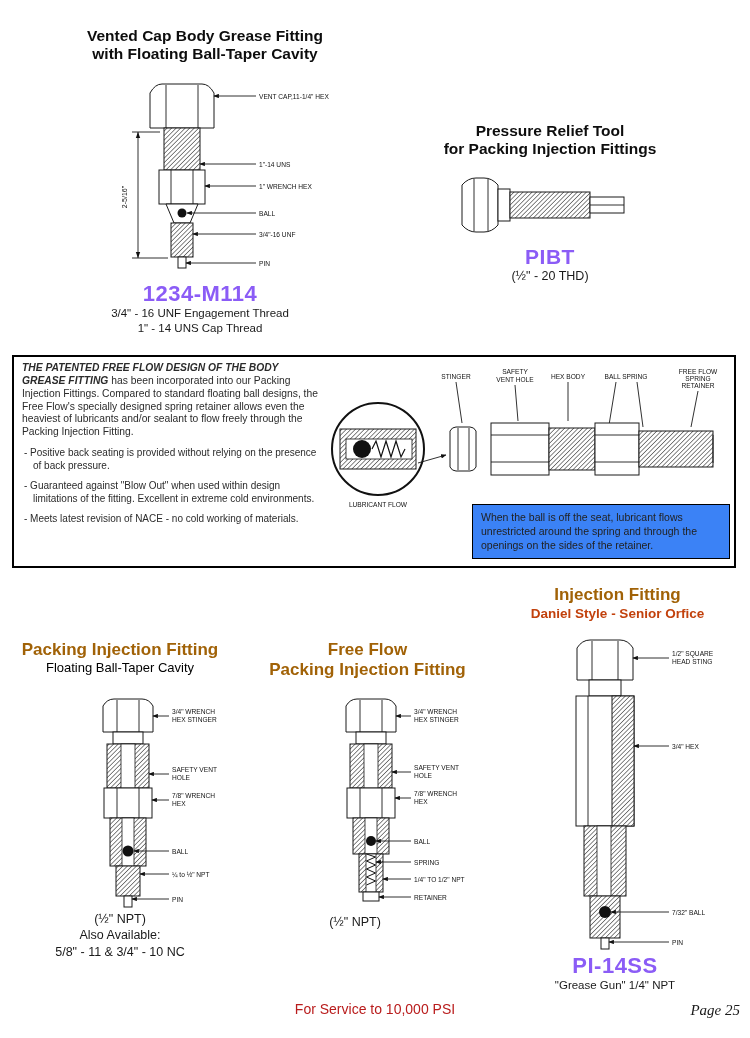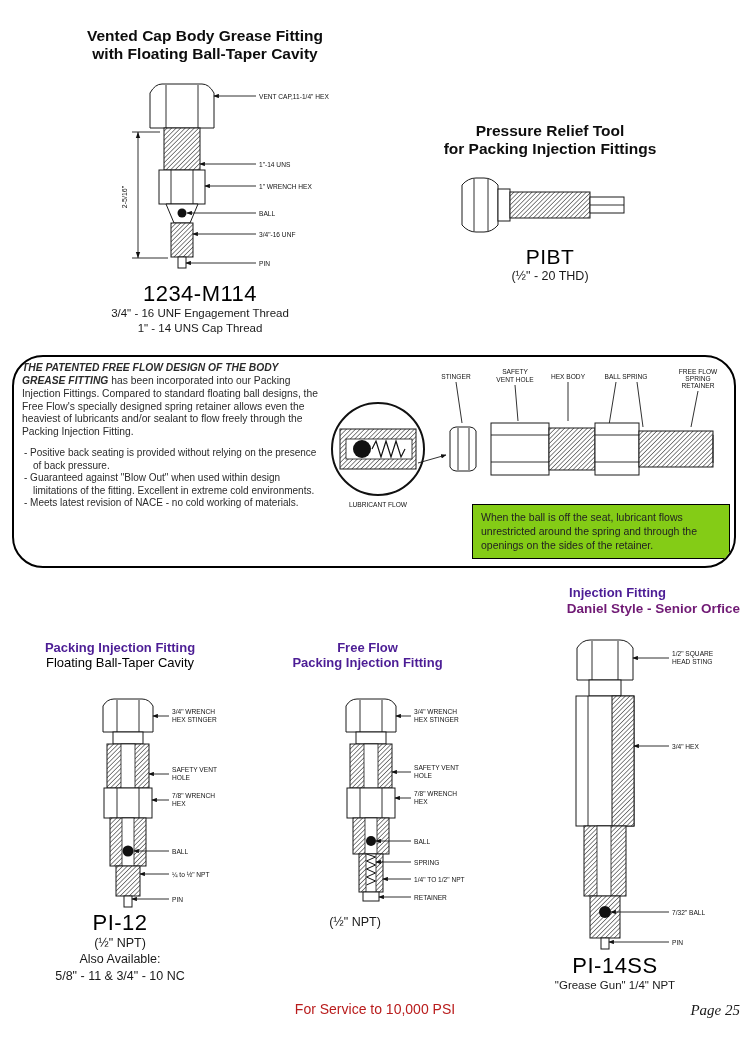--- a/index.html
+++ b/index.html
@@ -2,40 +2,40 @@
 <html><head>
 <meta charset="utf-8">
 <style>
   html,body{margin:0;padding:0;background:#888;}
   .page{
     position:relative;width:750px;height:1038px;background:#fff;margin:0 auto;
     font-family:"Liberation Sans",sans-serif;color:#111;overflow:hidden;
   }
   .title-block{position:absolute;text-align:center;}
   .h-bold{font-weight:bold;font-size:15.5px;line-height:1.18;color:#0d0d0d;}
-  .h-bold-lg{font-weight:bold;font-size:13px;line-height:1.18;color:#4c1d95;}
+  .h-bold-lg{font-weight:bold;font-size:17px;line-height:1.18;color:#a16207;}
   .h-sub{font-size:13px;line-height:1.3;color:#000000;}
-  .h-sub-bold{font-weight:bold;font-size:13.5px;line-height:1.3;color:#701a75;text-align:right;}
+  .h-sub-bold{font-weight:bold;font-size:13.5px;line-height:1.3;color:#c2410c;}
   .model-block{position:absolute;text-align:center;}
-  .model-name{font-weight:normal;font-size:22px;line-height:1.1;color:#000000;letter-spacing:.5px;}
+  .model-name{font-weight:bold;font-size:22px;line-height:1.1;color:#8b5cf6;letter-spacing:.5px;}
   .model-spec{font-size:11.5px;line-height:1.3;color:#1a1a1a;}
   .drawing{position:absolute;}
   .drawing line{stroke:#1a1a1a;stroke-width:0.9;}
   .leader{stroke:#1a1a1a;stroke-width:0.7;}
   .part{fill:#fff;stroke:#1a1a1a;stroke-width:1;}
   .threads{fill:url(#hatch);stroke:#1a1a1a;stroke-width:1;}
   .channel{fill:#fff;stroke:#1a1a1a;stroke-width:0.8;}
   .drawing text{font-family:"Liberation Sans",sans-serif;fill:#111;}
   .callout{font-size:6.6px;}
   .freeflow-box{position:absolute;border:2px solid #000;background:#fff;overflow:hidden;}
   .ff-text{position:absolute;left:8px;top:5px;width:296px;font-size:10.3px;line-height:1.25;color:#2b2b2b;}
   .ff-intro{margin:0 0 8px 0;}
   .ff-bold-italic{font-weight:bold;font-style:italic;}
-  .ff-bullet{margin:0 0 0 2px;padding-left:9px;text-indent:-9px;font-size:10px;}
-  .ff-caption{position:absolute;border:1.5px solid #000;background:#84cc16;font-size:10.5px;line-height:1.35;color:#222;padding:5px 8px;}
+  .ff-bullet{margin:8px 0 0 2px;padding-left:9px;text-indent:-9px;font-size:10px;}
+  .ff-caption{position:absolute;border:1.5px solid #000;background:#3b82f6;font-size:10.5px;line-height:1.35;color:#222;padding:5px 8px;}
   .footer-service{position:absolute;font-size:14px;text-align:center;color:#b91c1c;}
   .footer-page{position:absolute;font-family:"Liberation Serif",serif;font-style:italic;font-size:15px;text-align:right;color:#1a1a1a;}
 </style>
 </head>
 <body>
 
 <svg width="0" height="0" style="position:absolute" aria-hidden="true">
   <defs>
     <pattern id="hatch" patternUnits="userSpaceOnUse" width="3.2" height="3.2" patternTransform="rotate(45)">
       <rect width="3.2" height="3.2" fill="#fff"></rect>
@@ -110,21 +110,21 @@
     <rect class="threads" x="62" y="25" width="80" height="26"></rect>
     <rect class="part" x="142" y="30" width="34" height="16"></rect>
     <line x1="142" y1="38" x2="176" y2="38"></line>
   </svg>
 
   <div class="model-block" style="left:460px;top:245px;width:180px;">
     <div class="model-name" style="font-size:21px;">PIBT</div>
     <div class="model-spec" style="font-size:12.5px;">(½" - 20 THD)</div>
   </div>
 
-  <div class="freeflow-box" style="left:12px;top:355px;width:720px;height:209px;border-radius:31px;">
+  <div class="freeflow-box" style="left:12px;top:355px;width:720px;height:209px;">
     <div class="ff-text">
       <p class="ff-intro"><span class="ff-bold-italic">THE PATENTED FREE FLOW DESIGN OF THE BODY GREASE FITTING</span> <span>has been incorporated into our Packing Injection Fittings. Compared to standard floating ball designs, the Free Flow's specially designed spring retainer allows even the heaviest of lubricants and/or sealant to flow freely through the Packing Injection Fitting.</span></p>
       <p class="ff-bullet">- Positive back seating is provided without relying on the presence of back pressure.</p>
       <p class="ff-bullet">- Guaranteed against "Blow Out" when used within design limitations of the fitting. Excellent in extreme cold environments.</p>
       <p class="ff-bullet">- Meets latest revision of NACE - no cold working of materials.</p>
     </div>
 
     <svg class="drawing" style="left:292px;top:8px;" width="426" height="150" viewBox="0 0 426 150">
       <text class="callout" text-anchor="middle" x="150" y="14">STINGER</text>
       <line class="leader" x1="150" y1="17" x2="156" y2="58"></line>
@@ -197,21 +197,20 @@
     <text class="callout" x="122" y="112">HEX</text>
     <line class="leader" x1="84" y1="157" x2="119" y2="157" marker-start="url(#arrow)"></line>
     <text class="callout" x="122" y="159.5">BALL</text>
     <line class="leader" x1="90" y1="180" x2="119" y2="180" marker-start="url(#arrow)"></line>
     <text class="callout" x="122" y="182.5">¼ to ½" NPT</text>
     <line class="leader" x1="82" y1="205" x2="119" y2="205" marker-start="url(#arrow)"></line>
     <text class="callout" x="122" y="207.5">PIN</text>
   </svg>
 
   <div class="model-block" style="left:20px;top:911px;width:200px;">
-    <div class="model-name">PI-12</div>
     <div class="model-spec" style="font-size:12.5px;">(½" NPT)</div>
     <div class="model-spec" style="font-size:12.5px;">Also Available:</div>
     <div class="model-spec" style="font-size:12.5px;">5/8" - 11  &amp;  3/4" - 10 NC</div>
   </div>
 
   <div class="title-block" style="left:250px;top:640px;width:235px;">
     <div class="h-bold-lg">Free Flow</div>
     <div class="h-bold-lg">Packing Injection Fitting</div>
   </div>
 

